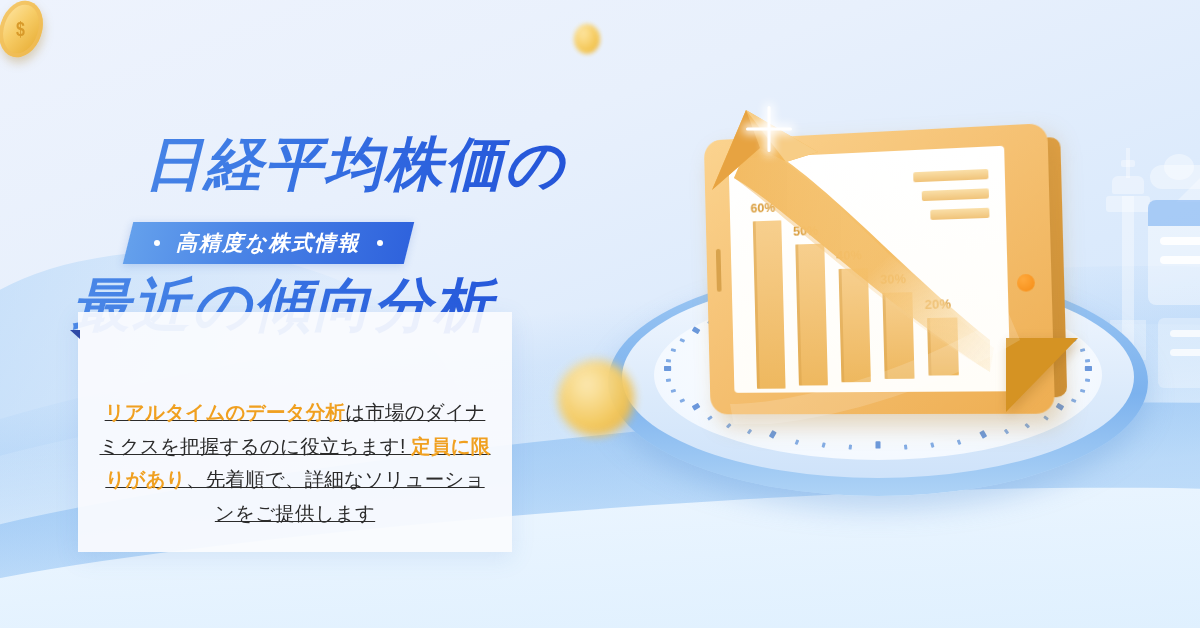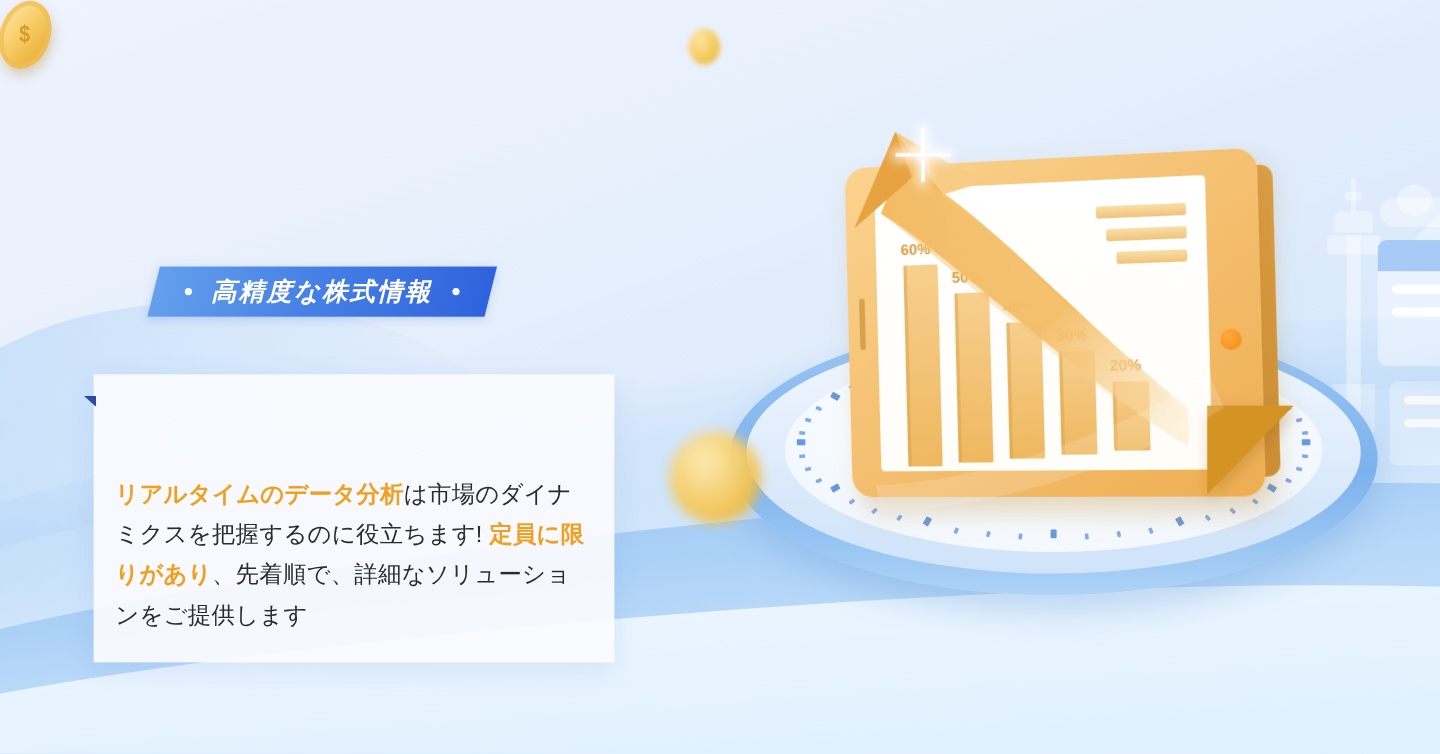--- a/index.html
+++ b/index.html
@@ -137,23 +137,23 @@
     margin-right: 22px;
   }
   .ribbon-fold {
     position:absolute; left:70px; top:330px; width:10px; height:9px;
     background:#2f4aa6;
     clip-path: polygon(0 0, 100% 100%, 100% 0);
   }
 
   .card-body {
     position:absolute; left:96px; top:396px; width:398px;
-    text-align:left;
+    text-align:center;
     font-size:19.5px; line-height: 1.72; color:#2b2b2b;
-    font-weight:500; letter-spacing: 0.2px;
+    font-weight:500; letter-spacing: 0.2px; text-decoration: underline;
   }
   .card-body .hl { color:#f0a020; font-weight:800; }
 
   
   .dial {
     position:absolute; left:608px; top:268px; width:540px; height:228px;
   }
   .dial-outer {
     position:absolute; inset:0;
     border-radius:50%;
@@ -405,20 +405,22 @@
   </div>
   <div class="sparkle"></div>
 
   <div class="coin coin-top"></div>
   <div class="coin coin-mid"></div>
   <div class="coin-right">
     <span class="sym">$</span>
   </div>
 
   <h1 class="headline">
+    <span>日経平均株価の</span>
+    <span class="l2">最近の傾向分析</span>
   </h1>
 
   <div class="subtitle-wrap">
     <span class="dot"></span>
     <span class="stxt">高精度な株式情報</span>
     <span class="dot"></span>
   </div>
 
   <div class="card"></div>
   <div class="ribbon-fold"></div>

